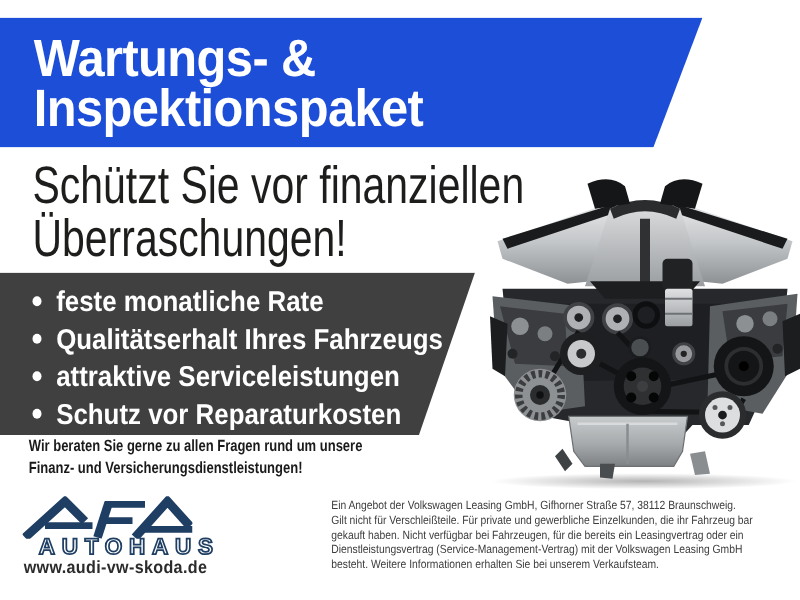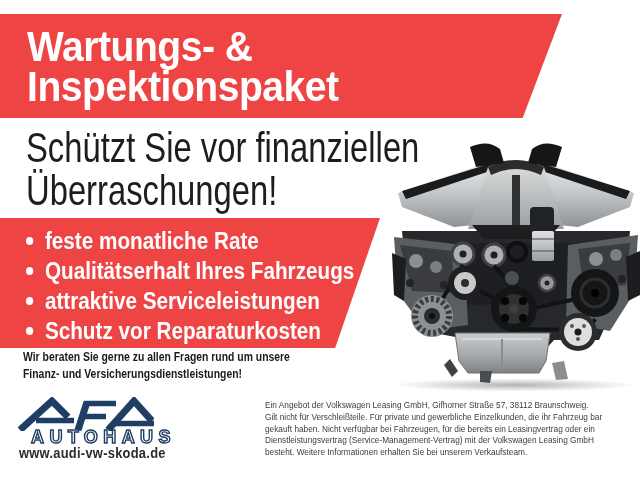--- a/index.html
+++ b/index.html
@@ -4,38 +4,38 @@
 <style>
   html,body{margin:0;padding:0;}
   body{
     width:640px;height:480px;overflow:hidden;background:#ffffff;
     font-family:"Liberation Sans",sans-serif;position:relative;
     -webkit-font-smoothing:antialiased;
   }
   .abs{position:absolute;}
   
   .banner{
-    left:0;top:14px;width:562px;height:104px;background:#ef4444;
+    left:0;top:14px;width:562px;height:104px;background:#1d4ed8;
     clip-path:polygon(0 0,100% 0,93% 100%,0 100%);
     text-decoration:underline;
   }
   .banner-text{
     position:absolute;left:27px;top:13px;color:#ffffff;font-weight:bold;
     font-size:42px;line-height:40px;white-space:nowrap;
     transform:scaleX(0.93);transform-origin:0 0;letter-spacing:-0.5px;
   }
   
   .headline{
     left:26px;top:126px;color:#1d1d1b;font-size:42px;line-height:43px;
     white-space:nowrap;transform:scaleX(0.78);transform-origin:0 0;
     font-weight:400;letter-spacing:0;
   }
   
   .bullet-block{
-    left:0;top:218px;width:380px;height:130px;background:#ef4444;
+    left:0;top:218px;width:380px;height:130px;background:#404040;
     clip-path:polygon(0 0,100% 0,88.2% 100%,0 100%);
   }
   .bullets-inner{
     position:absolute;left:26px;top:8px;transform:scaleX(0.9);
     transform-origin:0 0;white-space:nowrap;
   }
   .bullet-row{
     color:#ffffff;font-weight:bold;font-size:23px;line-height:30px;
     display:flex;align-items:center;
   }

